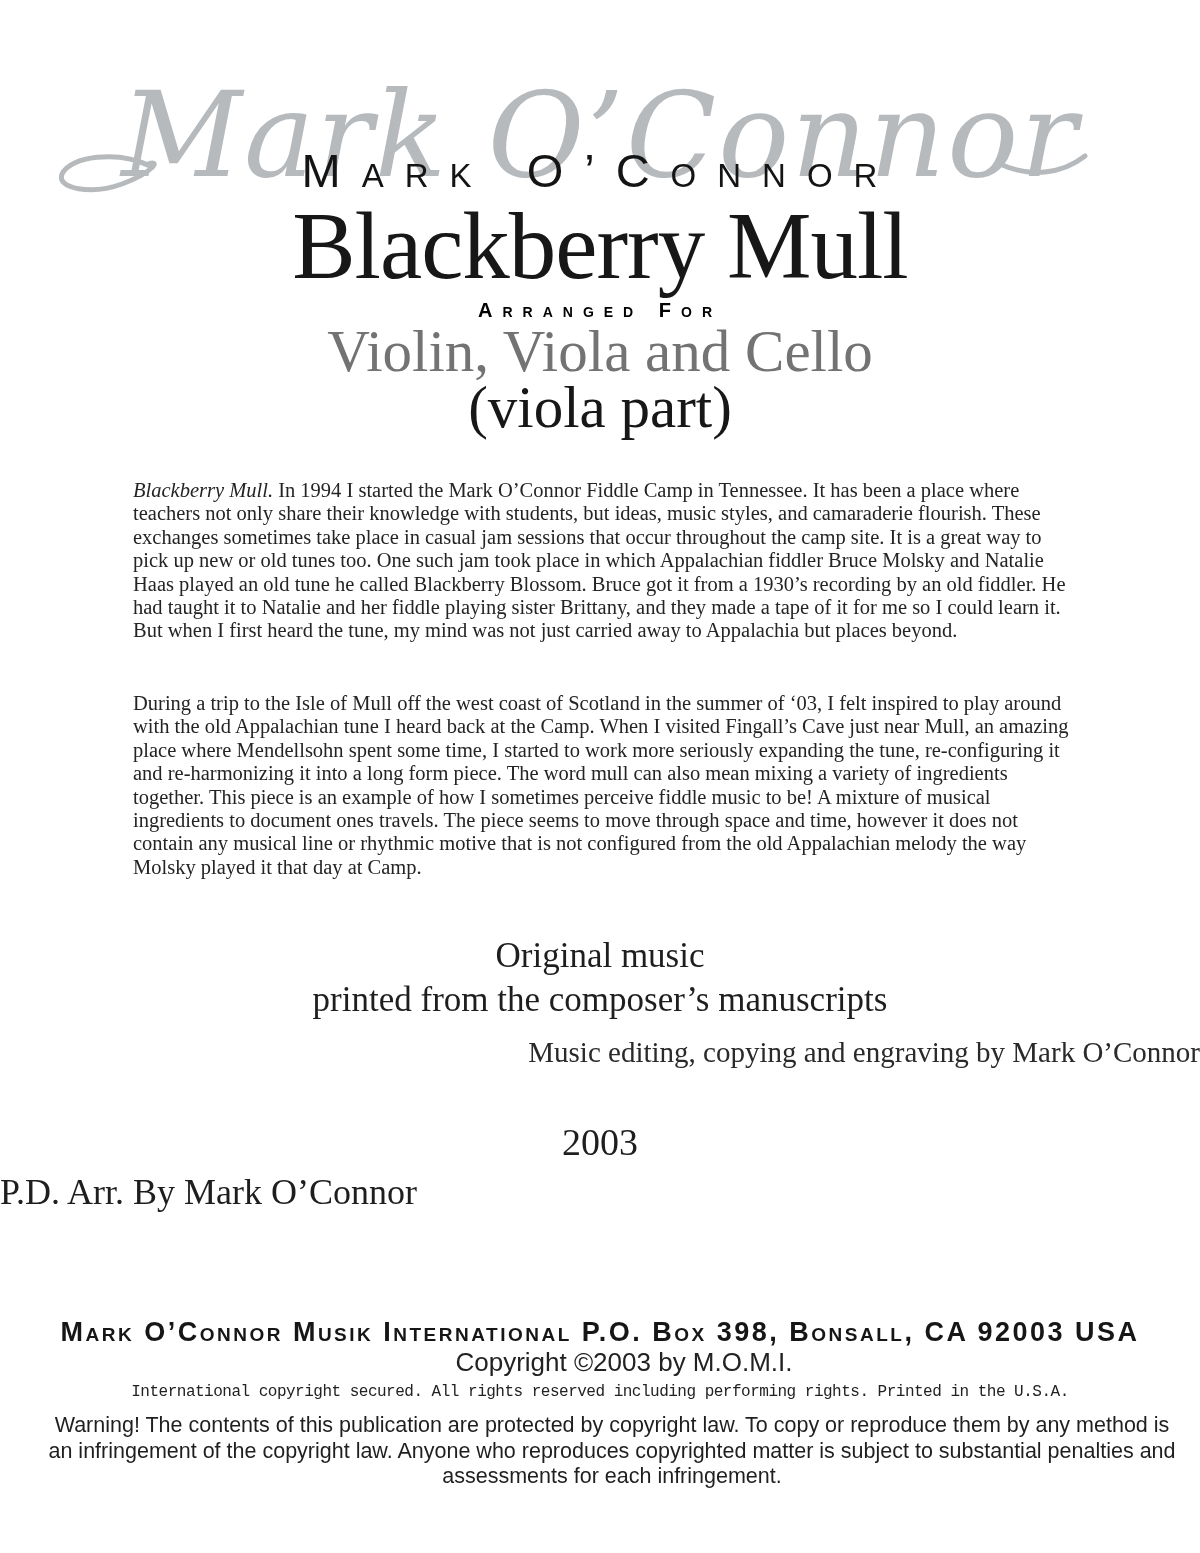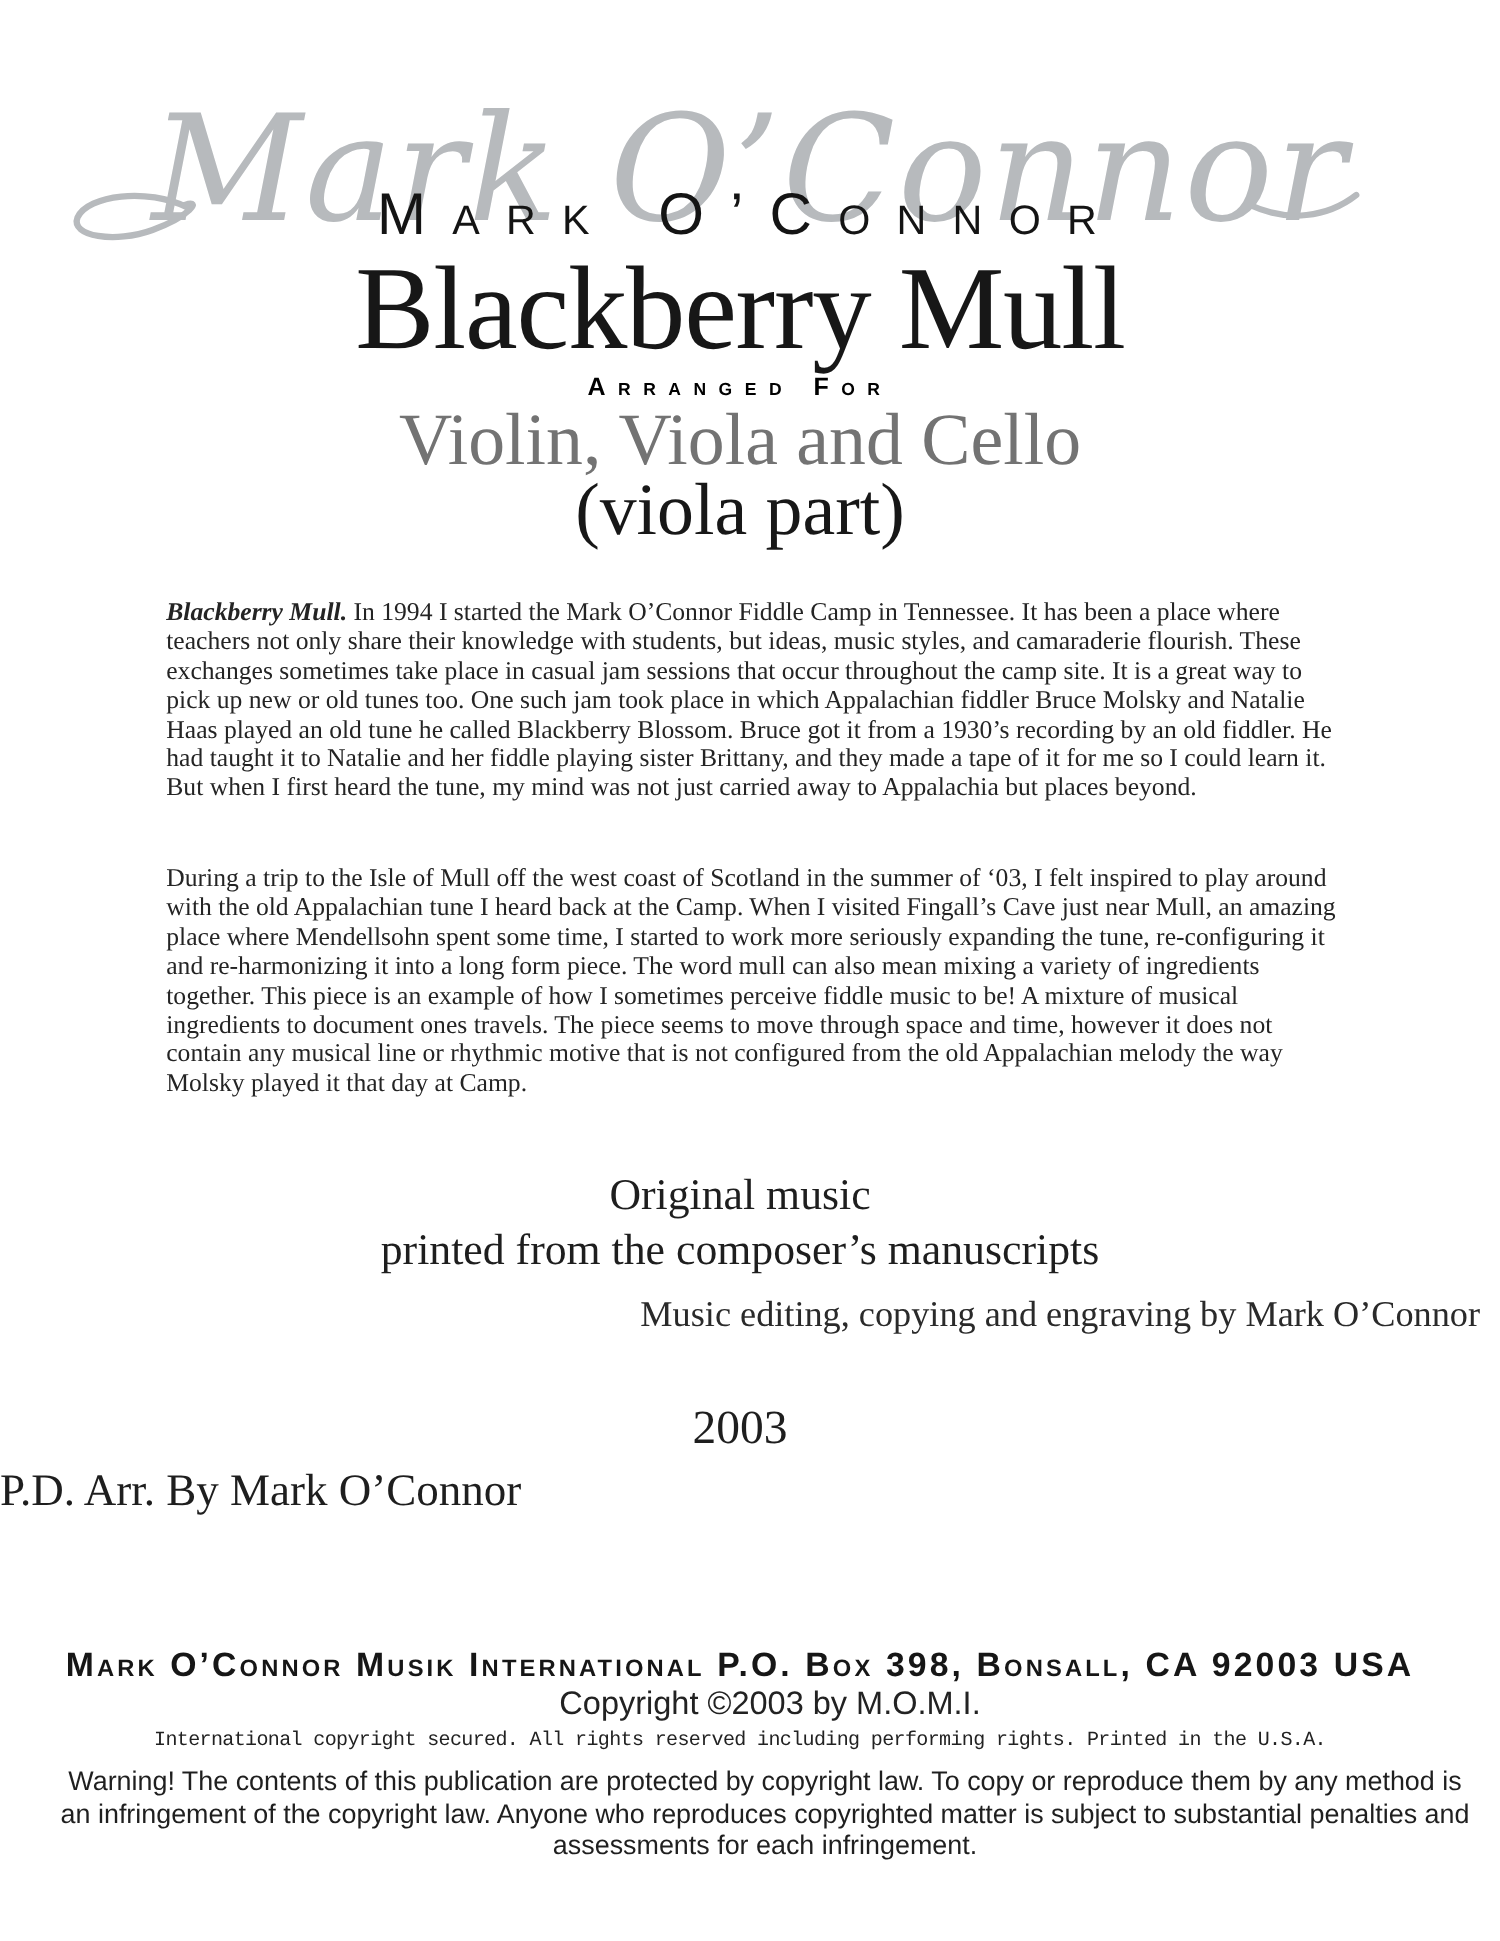--- a/index.html
+++ b/index.html
@@ -2,21 +2,21 @@
 <html><head>
 <meta charset="utf-8">
 <style>
   html,body { margin:0; padding:0; background:#ffffff; }
   body {
     width:1200px; height:1553px; position:relative; overflow:hidden;
     color:#1b1b1b;
     font-family:"Liberation Serif", serif;
     -webkit-font-smoothing:antialiased;
   }
-  .abs { position:absolute; left:0; right:16px; }
+  .abs { position:absolute; left:0; right:0; }
 
   
   #signature-svg { position:absolute; top:38px; left:0; width:1200px; height:175px; z-index:1; }
   #signature-svg text {
     font-family:"DejaVu Serif", serif; font-style:italic;
     font-size:118px; fill:#b7babd; letter-spacing:2px;
   }
   #signature-svg path { stroke:#b7babd; stroke-width:5; fill:none; stroke-linecap:round; }
   .artist-caps {
     top:147px; text-align:center; z-index:2; position:absolute; left:0; right:0;
@@ -37,21 +37,21 @@
   .instrumentation { top:322px; text-align:center; font-size:59px; line-height:1; color:#737373; }
   .part-designation { top:378px; text-align:center; font-size:59px; line-height:1; color:#171717; }
 
   
   .program-note {
     position:absolute; left:133px; width:936px;
     font-size:20.5px; line-height:23.4px; text-align:left; color:#242424; margin:0;
   }
   #para1 { top:479px; }
   #para2 { top:692px; }
-  .lead { font-weight:bold; font-style:italic;margin-top:24px; }
+  .lead { font-weight:normal; font-style:italic;margin-top:24px; }
 
   
   .original-music { top:934px; text-align:center; font-size:35px; line-height:44px; color:#1e1e1e; }
   .engraving-note { top:1036px; text-align:right; font-size:29px; line-height:33px; color:#2a2a2a; }
   .publication-year { top:1120px; text-align:center; font-size:38px; color:#1e1e1e; }
   .arrangement-credit { top:1171px; font-size:36px; color:#1e1e1e; }
 
   
   .publisher-line {
     top:1317px; text-align:center;

